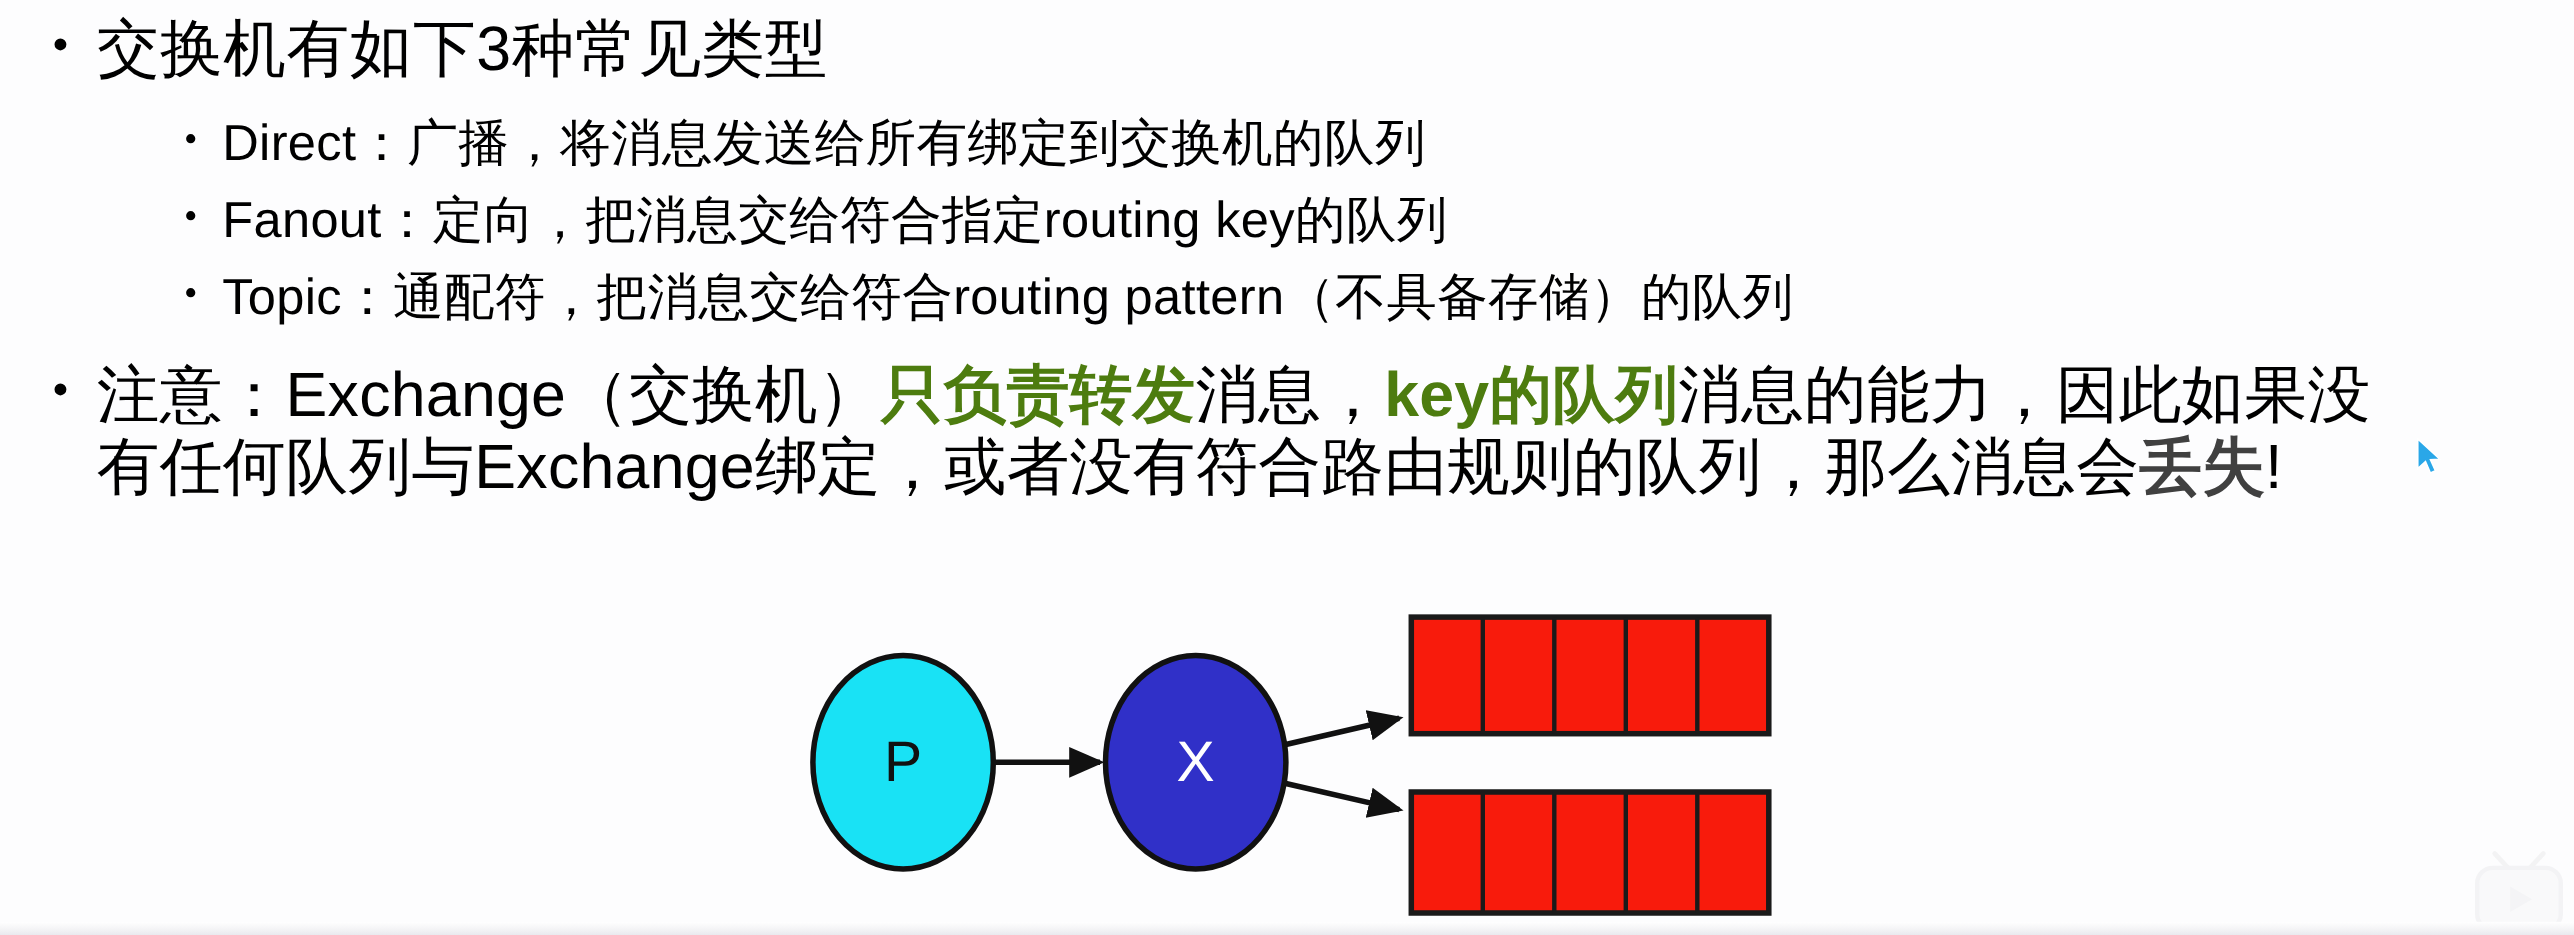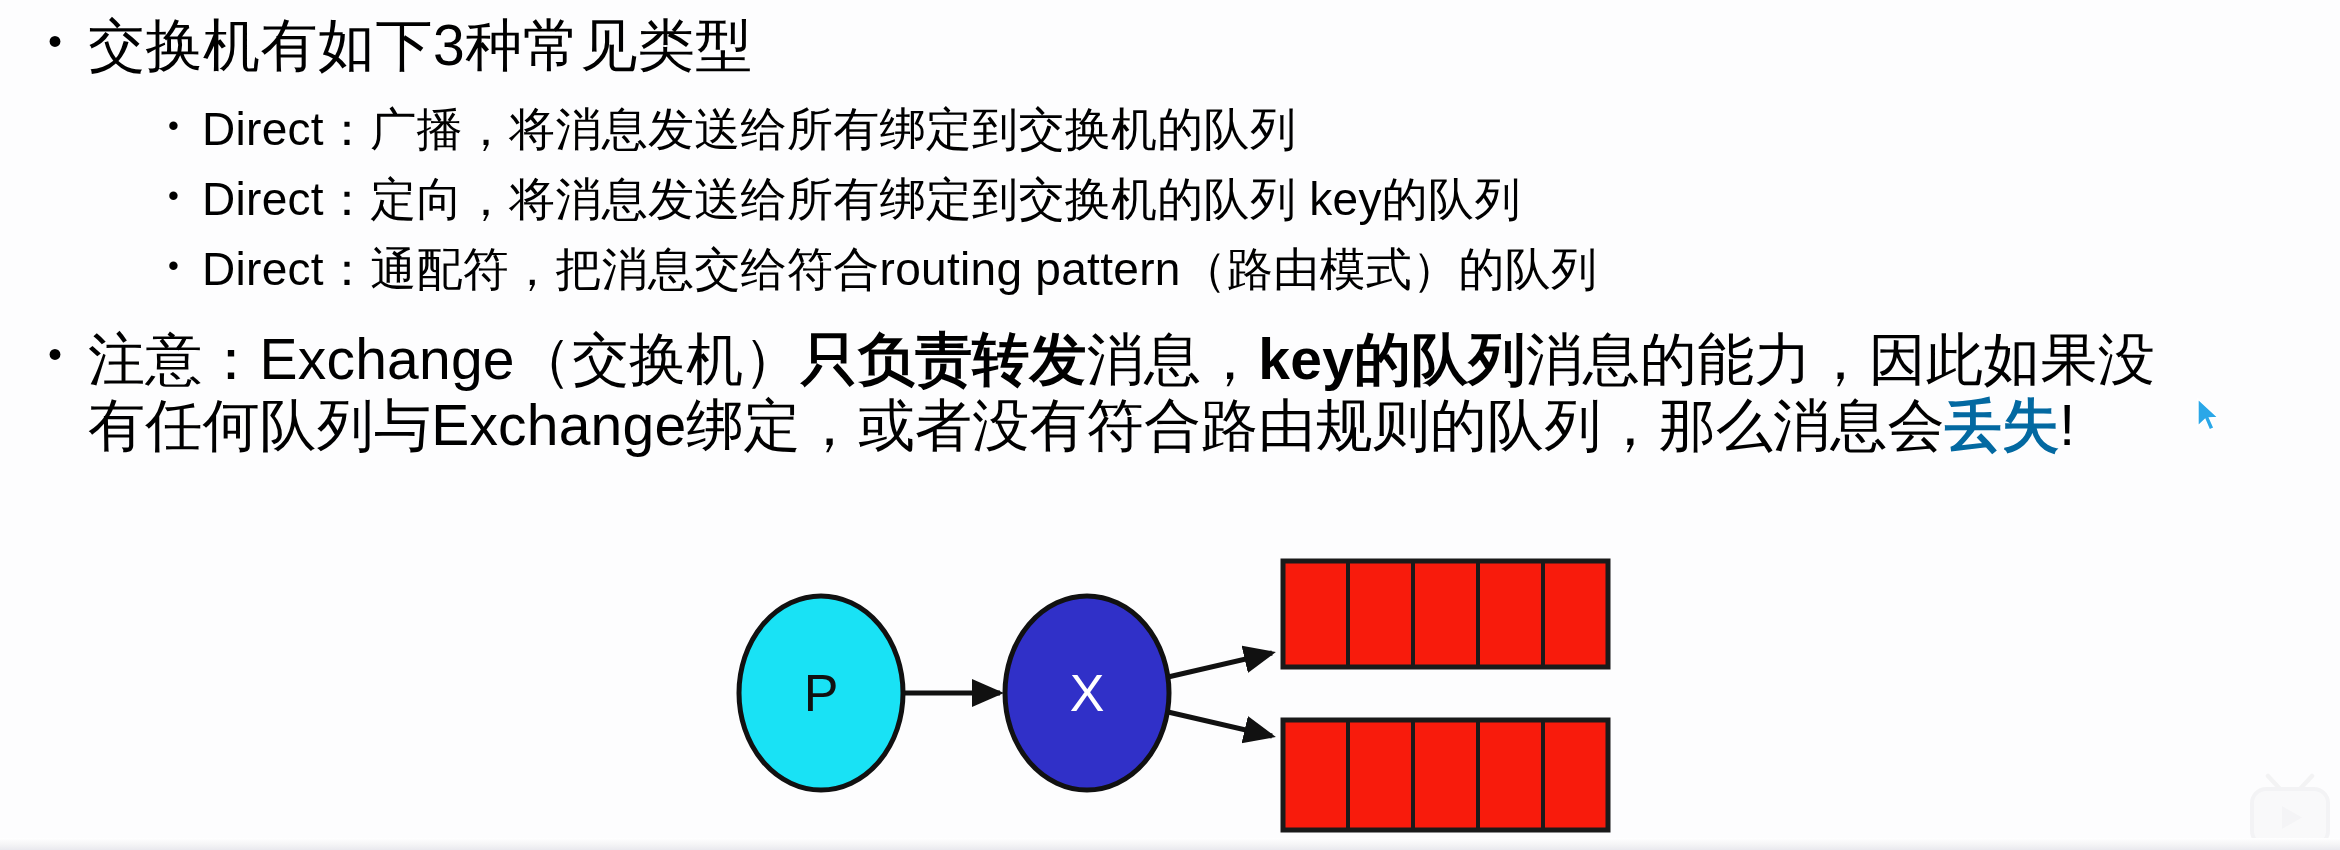--- a/index.html
+++ b/index.html
@@ -83,25 +83,25 @@
     width: 40px;
     flex: 0 0 40px;
     font-size: 40px;
     line-height: 1.42;
   }
   .note-text {
     width: 2115px;
   }
 
   .hl-blue {
-    color: #000000;
+    color: #4d7c0f;
     font-weight: bold;
   }
   .hl-red {
-    color: #0369a1;
+    color: #404040;
     font-weight: bold;
   }
 
   
   #diagram {
     position: absolute;
     left: 700px;
     top: 540px;
     width: 920px;
     height: 310px;
@@ -137,26 +137,26 @@
     <span>交换机有如下3种常见类型</span>
   </div>
 
   <div class="bullet-l2" style="left:168px; top:102px;">
     <span class="dot">•</span>
     <span>Direct：广播，将消息发送给所有绑定到交换机的队列</span>
   </div>
 
   <div class="bullet-l2" style="left:168px; top:172px;">
     <span class="dot">•</span>
-    <span>Direct：定向，将消息发送给所有绑定到交换机的队列 key的队列</span>
+    <span>Fanout：定向，把消息交给符合指定routing key的队列</span>
   </div>
 
   <div class="bullet-l2" style="left:168px; top:242px;">
     <span class="dot">•</span>
-    <span>Direct：通配符，把消息交给符合routing pattern（路由模式）的队列</span>
+    <span>Topic：通配符，把消息交给符合routing pattern（不具备存储）的队列</span>
   </div>
 
   <div class="note-block" style="left:48px; top:326px;">
     <span class="dot">•</span>
     <span class="note-text"><span>注意：Exchange（交换机）</span><span class="hl-blue">只负责转发</span><span>消息，</span><span class="hl-blue">key的队列</span><span>消息的能力，因此如果没有任何队列与Exchange绑定，或者没有符合路由规则的队列，那么消息会</span><span class="hl-red">丢失</span><span>!</span></span>
   </div>
 
   <div id="diagram">
     <svg width="920" height="310" viewBox="0 0 920 310" xmlns="http://www.w3.org/2000/svg">
       <defs>

